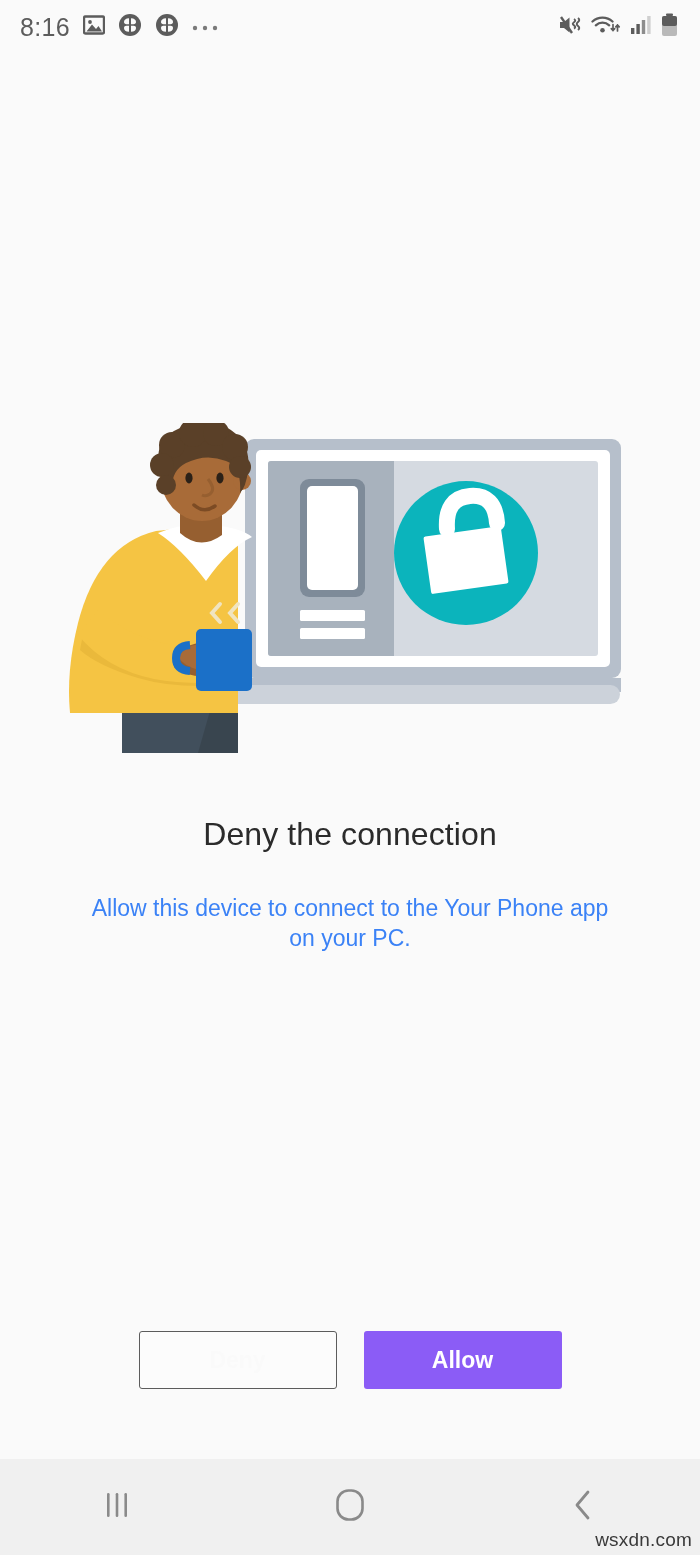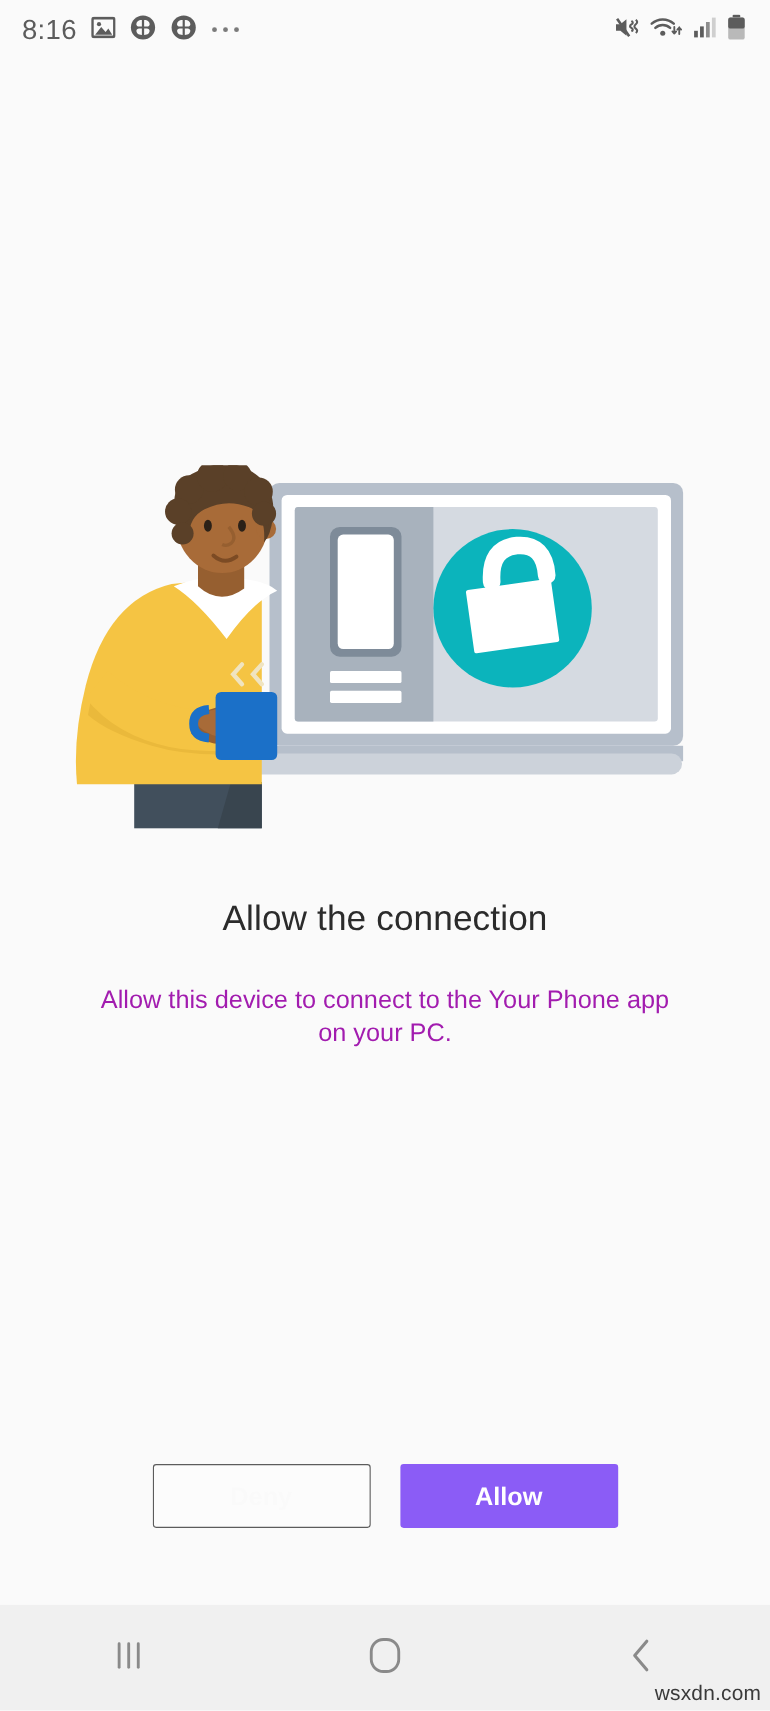--- a/index.html
+++ b/index.html
@@ -77,21 +77,21 @@
   }
   .subtext {
     position: absolute;
     top: 840px;
     left: 0;
     width: 100%;
     padding: 0 78px;
     text-align: center;
     font-size: 23px;
     line-height: 1.3;
-    color: #a21caf;
+    color: #3b82f6;
     font-weight: 400;
   }
 
   
   .actions {
     position: absolute;
     top: 1277px;
     left: 0;
     width: 100%;
     display: flex;
@@ -312,21 +312,21 @@
           </g>
 
           <g stroke="#f0e4c0" stroke-width="4" fill="none" stroke-linecap="round">
             <path d="M158 199 l-8 -9 l8 -9"></path>
             <path d="M176 199 l-8 -9 l8 -9"></path>
           </g>
         </g>
       </svg>
     </div>
 
-    <div class="headline">Allow the connection</div>
+    <div class="headline">Deny the connection</div>
     <div class="subtext">Allow this device to connect to the Your Phone app on your PC.</div>
 
     <div class="actions">
       <button class="btn btn-deny">Deny</button>
       <button class="btn btn-allow">Allow</button>
     </div>
   </div>
 
   <div class="nav-bar">
     <div class="nav-btn">

